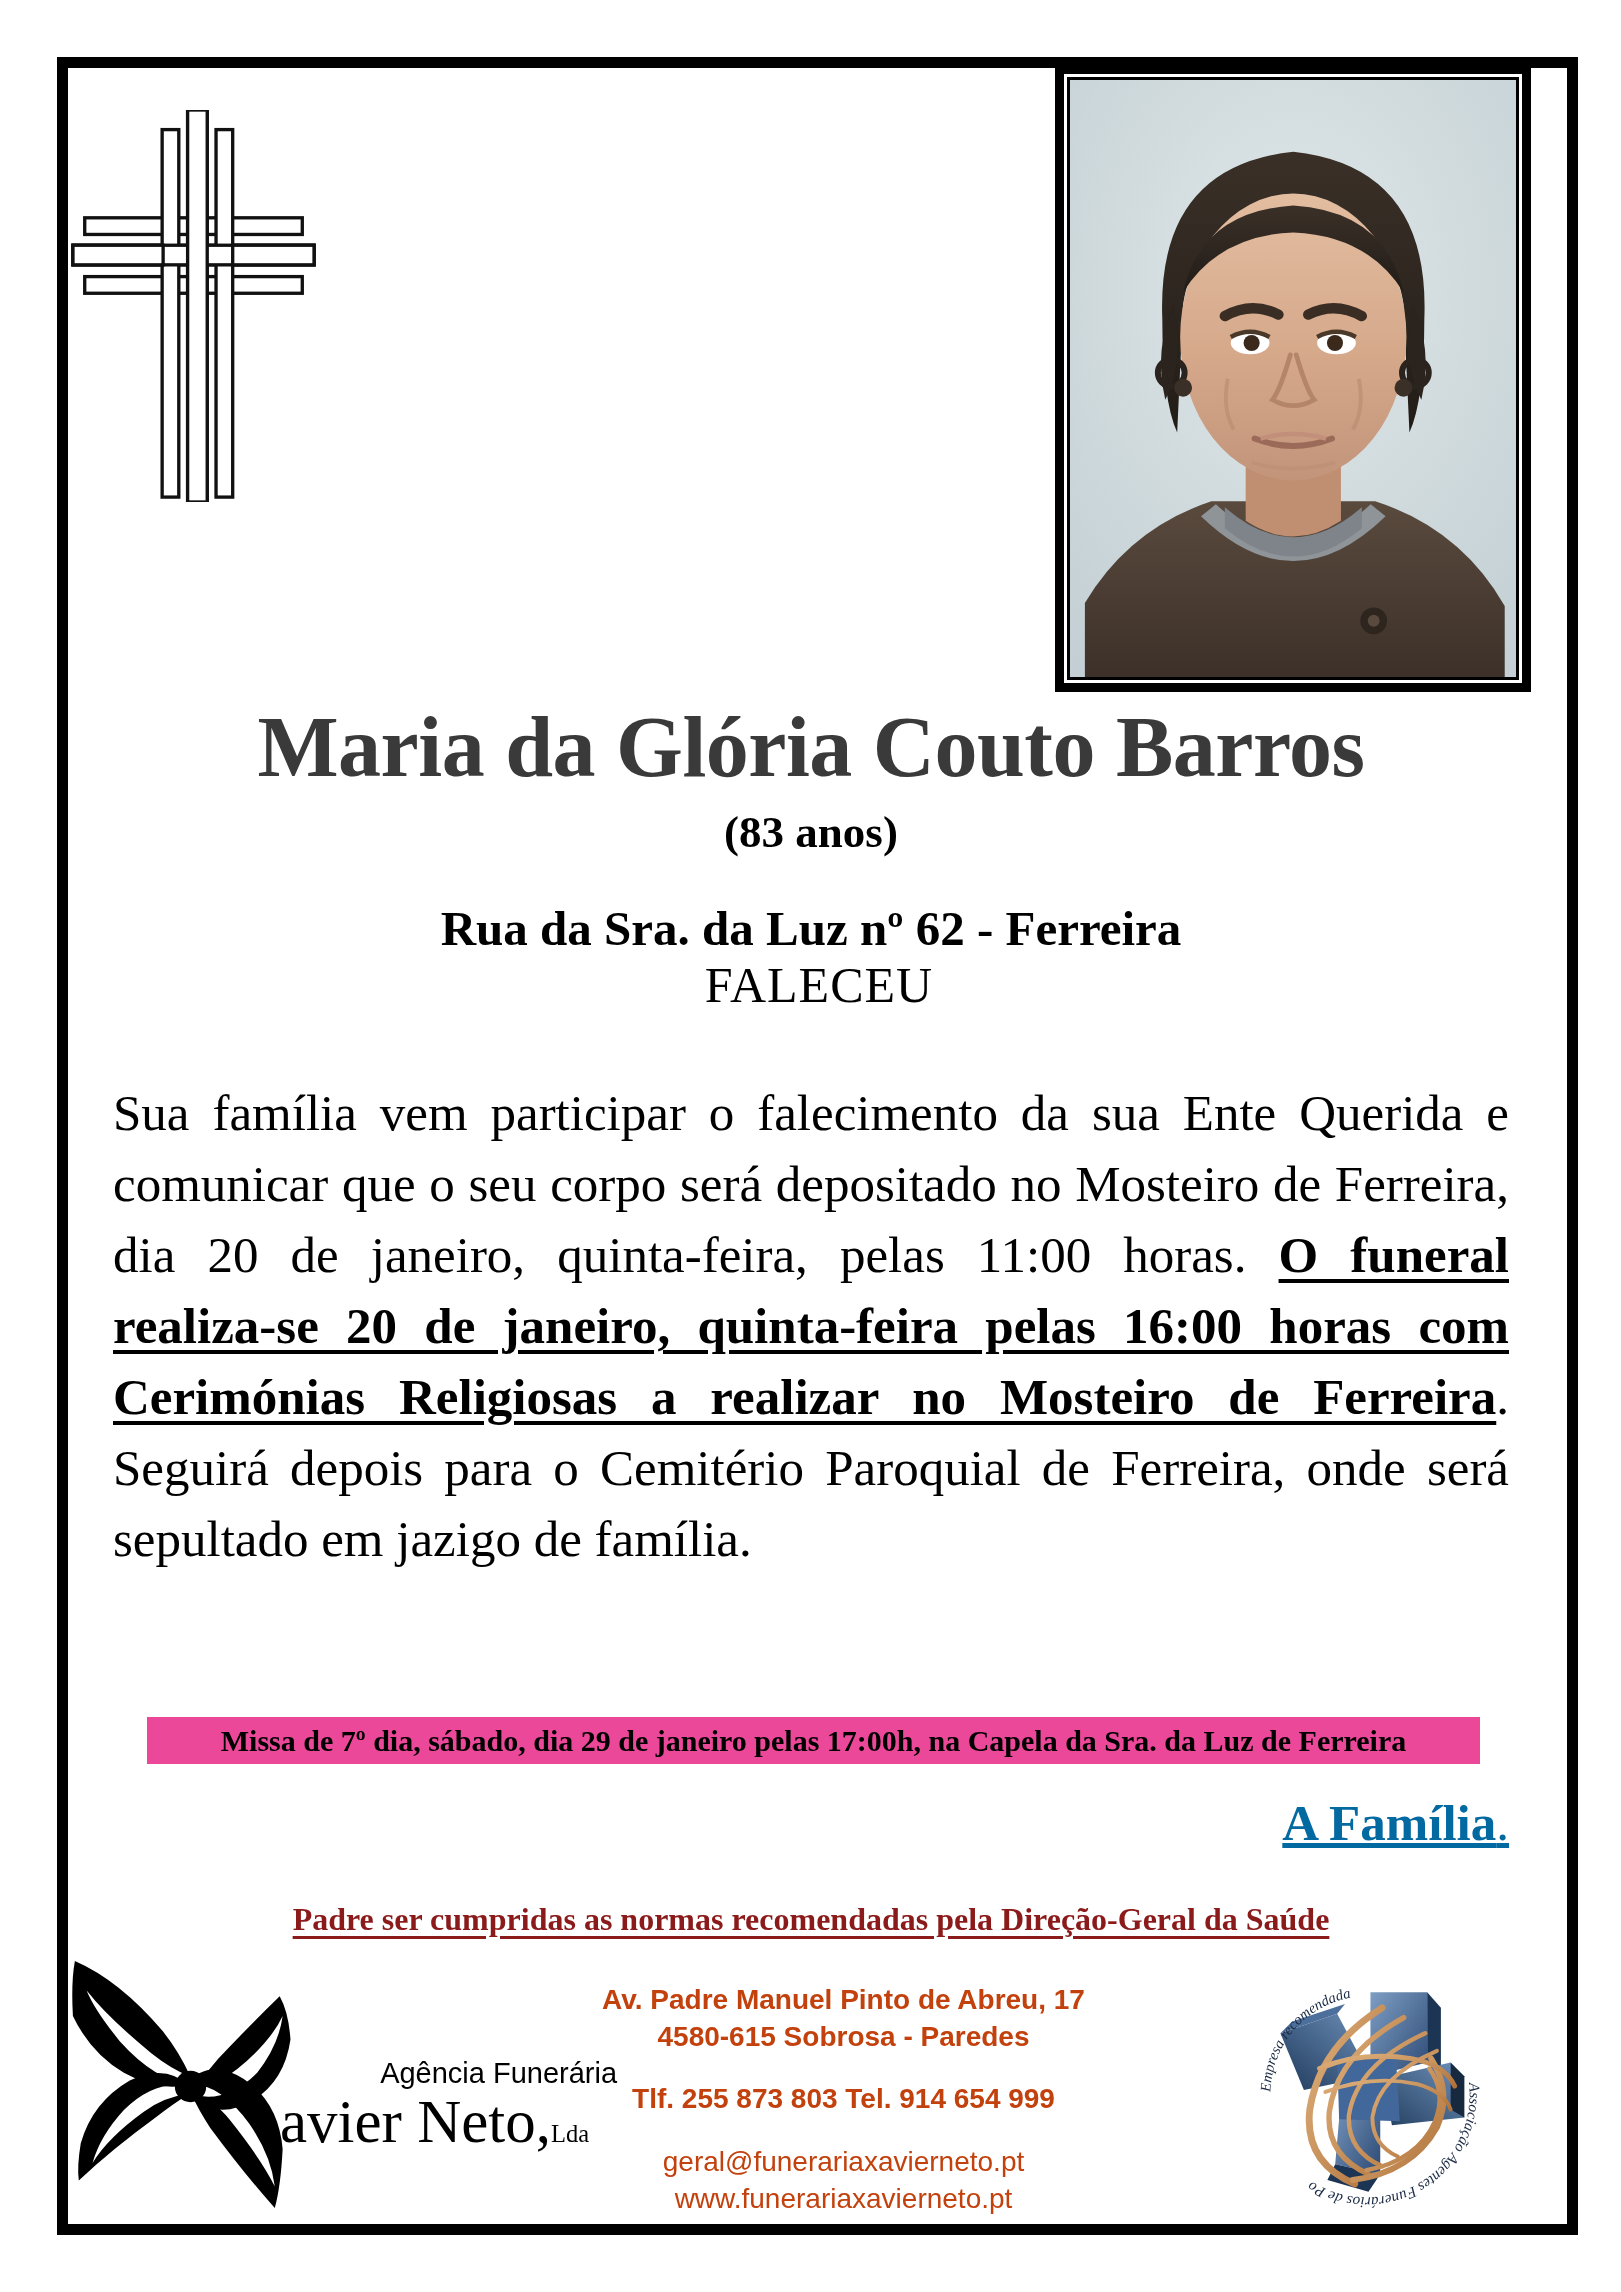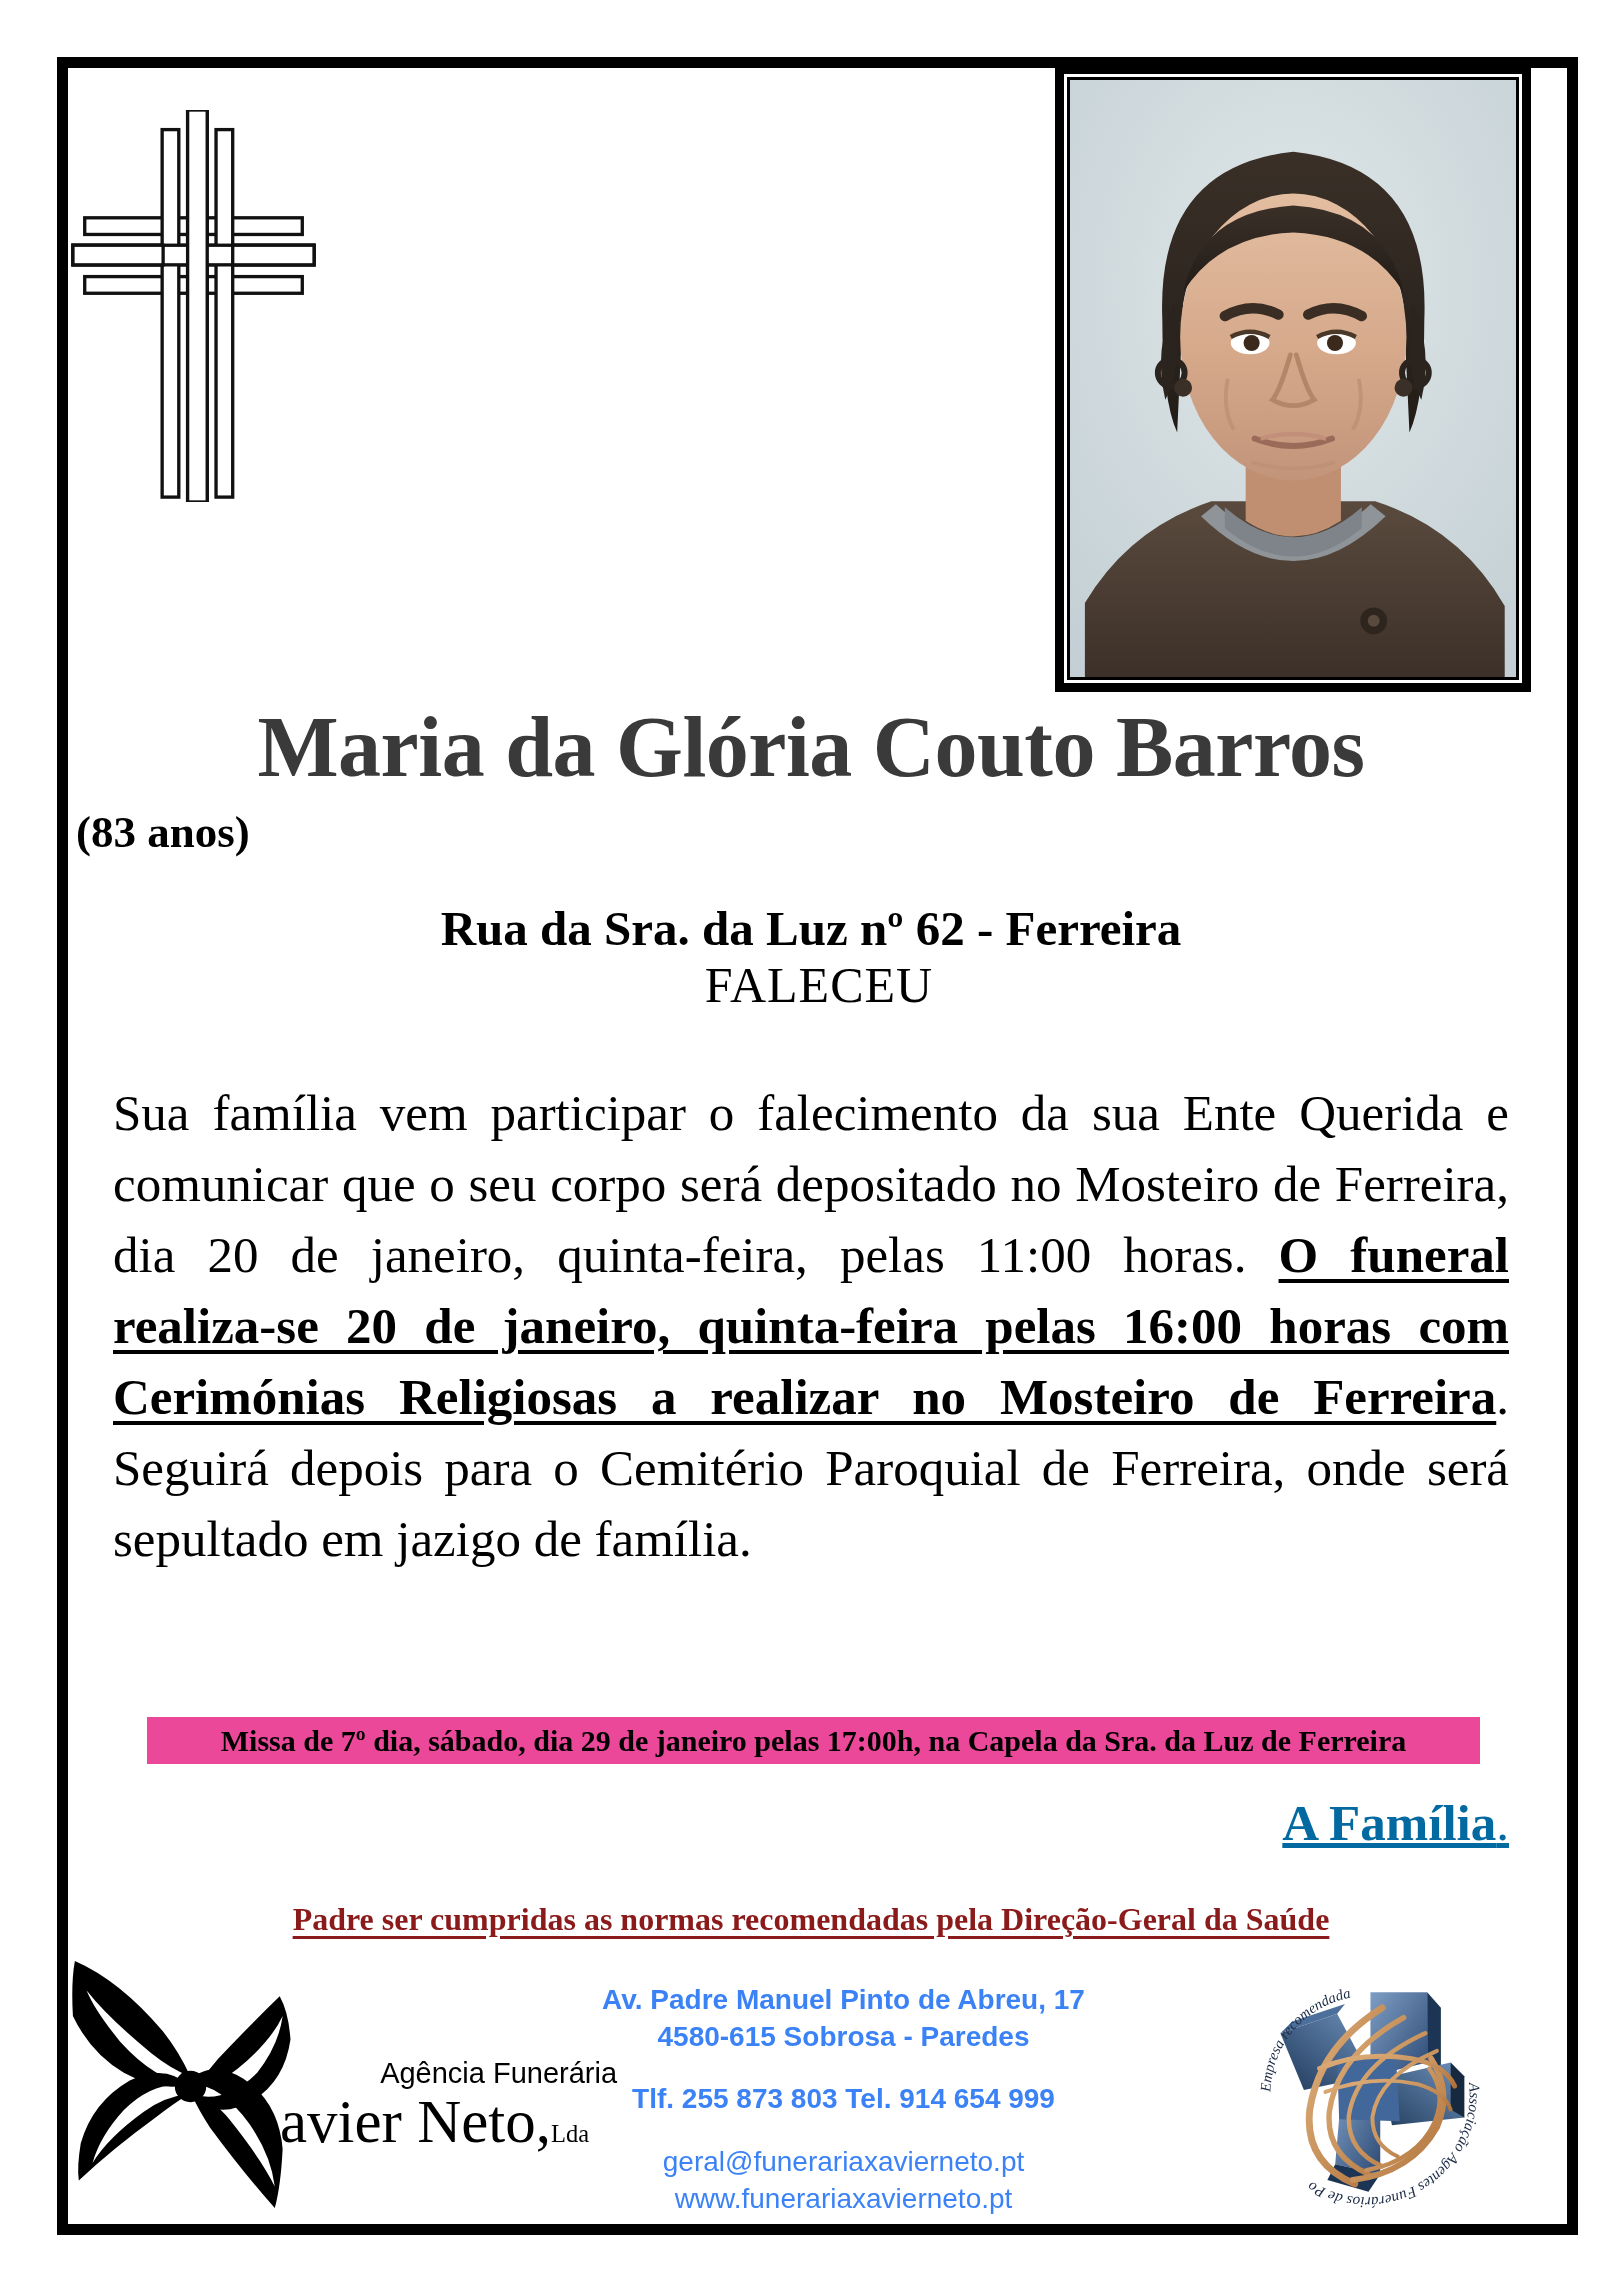--- a/index.html
+++ b/index.html
@@ -43,20 +43,21 @@
     position:absolute; left:76px; top:704px; width:1470px;
     text-align:center;
     font-size:86px; font-weight:bold;
     color:#3a3a3a;
     letter-spacing:-0.5px;
     line-height:1.02;
     white-space:nowrap;
   }
   .age {
     position:absolute; left:76px; top:806px; width:1470px;
+    text-align:center;
     font-size:45px; font-weight:bold; color:#000;
   }
   .address {
     position:absolute; left:76px; top:872px; width:1470px;
     text-align:center;
     font-size:49px; font-weight:bold; color:#000;margin-top:28px;
   }
   .faleceu {
     position:absolute; left:84px; top:956px; width:1470px;
     text-align:center;
@@ -136,21 +137,21 @@
     line-height:1.05;
     white-space:nowrap;
   }
   .xavier .lda { font-size:24.5px; }
 
   .contacts {
     position:absolute; left:461px; top:25.5px; width:627px;
     text-align:center;
     font-family:"Liberation Sans", sans-serif;
     font-weight:bold;
-    color:#3b82f6;
+    color:#c2410c;
   }
   .contacts .l1 { font-size:28px; line-height:37px; }
   .contacts .l2 { font-size:28px; line-height:37px; }
   .contacts .l3 { font-size:28px; line-height:37px; margin-top:25.5px;text-align:center; }
   .contacts .l4 { font-size:28px; line-height:37px; margin-top:25.5px; font-weight:normal; }
   .contacts .l5 { font-size:28px; line-height:37px; font-weight:normal; }
 
   .assoc { position:absolute; left:1166px; top:-2px; width:265px; height:274px; }
 </style>
 </head>

